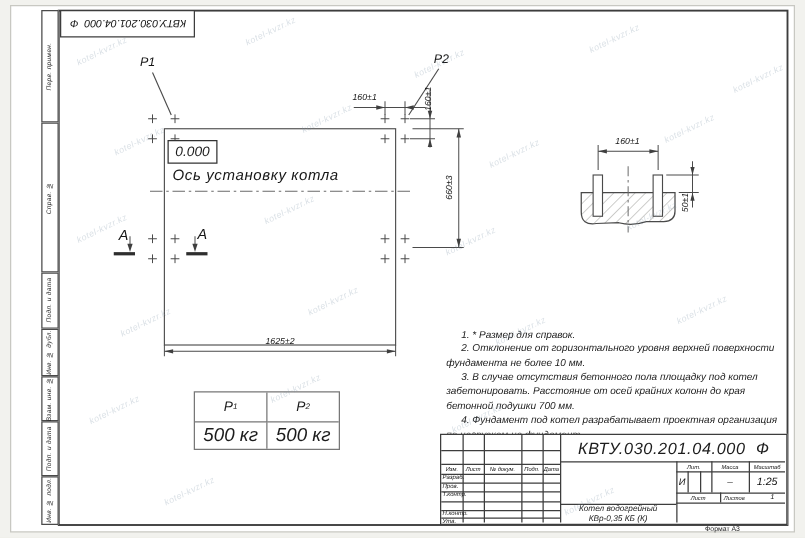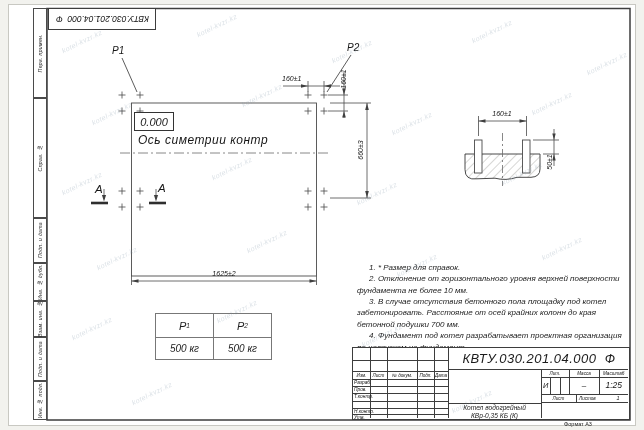--- a/index.html
+++ b/index.html
@@ -28,21 +28,21 @@
            background:#fff;z-index:8;}
   
   .ltable{position:absolute;left:155px;top:313px;width:117px;height:47px;border:1px solid #777;
           display:grid;grid-template-columns:58px 1fr;grid-template-rows:24px 1fr;background:#fff;
           box-sizing:border-box;z-index:8;}
   .ltable>div{border-right:1px solid #777;border-bottom:1px solid #777;display:flex;align-items:center;
           justify-content:center;font-style:italic;}
   .ltable>div:nth-child(2n){border-right:none;}
   .ltable>div:nth-child(3),.ltable>div:nth-child(4){border-bottom:none;}
   .lhead{font-size:11px;} .lhead sub{font-size:6.5px;}
-  .lval{font-size:10px;}
+  .lval{font-size:15px;}
   
   .notes{position:absolute;left:357px;top:262px;width:272px;z-index:8;}
   .notes p{margin:0;font:italic 8px/1.42 "Liberation Sans",sans-serif;color:#1b1b1b;text-indent:12px;}
   
   .tblock{position:absolute;left:352px;top:347px;width:278px;height:73px;border:1.3px solid #3d3d3d;
           background:#fff;box-sizing:border-box;z-index:8;}
   .hl{position:absolute;height:1px;background:#3d3d3d;}
   .vl{position:absolute;width:1px;background:#3d3d3d;}
   .tb{position:absolute;font:italic 4.8px "Liberation Sans",sans-serif;color:#111;}
   .cen{display:flex;align-items:center;justify-content:center;text-align:center;}
@@ -146,21 +146,21 @@
   <div class="mbox" style="top:337px;height:44px">
       <span>Подп. и дата</span>
     </div>
   <div class="mbox" style="top:381px;height:39px">
       <span>Инв. № подл.</span>
     </div>
 
   <div class="dtext" style="left:112px;top:45px;font-size:10px">P1</div>
   <div class="dtext" style="left:347px;top:42px;font-size:10px">P2</div>
   <div class="elevbox">0.000</div>
-  <div class="dtext" style="left:138px;top:133px;font-size:12px;letter-spacing:.5px">Ось симетрии контр</div>
+  <div class="dtext" style="left:138px;top:133px;font-size:12px;letter-spacing:.5px">Ось установку котла</div>
   <div class="dtext" style="left:95px;top:183px;font-size:11.5px">А</div>
   <div class="dtext" style="left:158px;top:182px;font-size:11.5px">А</div>
   <div class="dtext" style="left:282px;top:75px;font-size:7px">160±1</div>
   <div class="dtext dimv" style="left:343px;top:79px;font-size:7px">160±1</div>
   <div class="dtext dimv" style="left:360px;top:150px;font-size:7px">660±3</div>
   <div class="dtext dimc" style="left:224px;top:270px;font-size:7px">1625±2</div>
 
   <div class="dtext dimc" style="left:502px;top:110px;font-size:7px">160±1</div>
   <div class="dtext dimv" style="left:549px;top:162px;font-size:7px">50±1</div>
 

